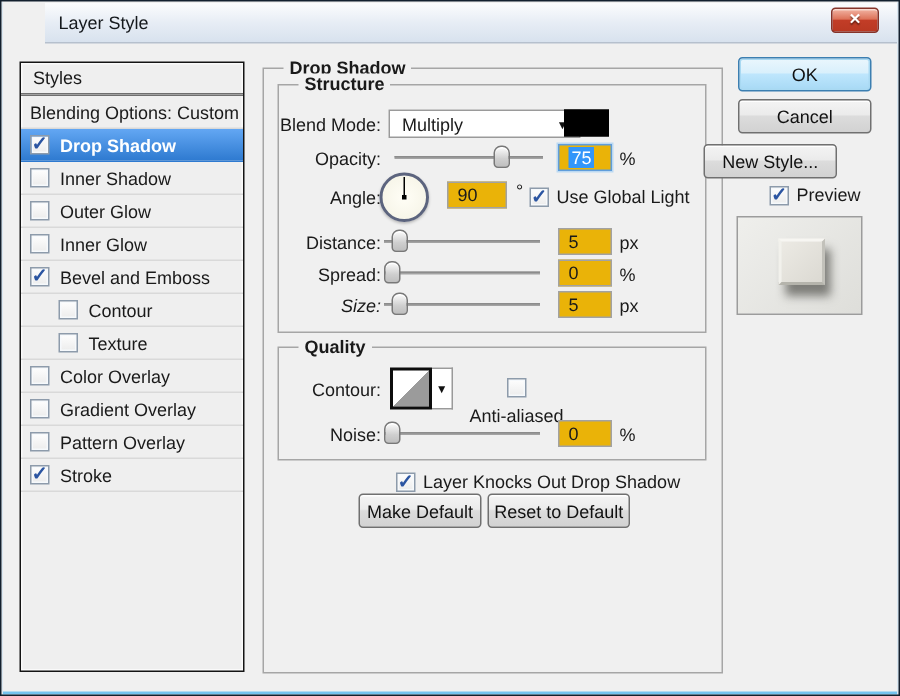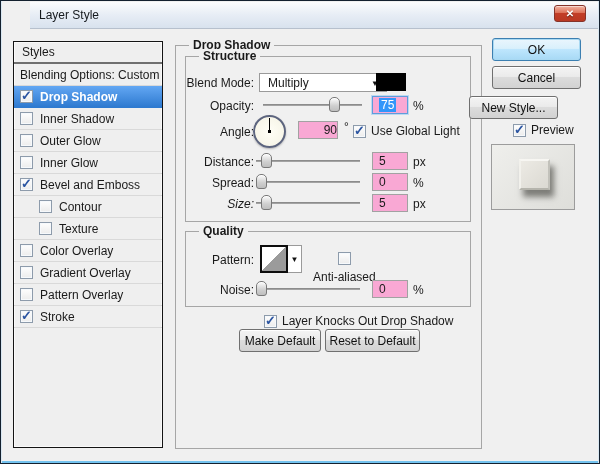--- a/index.html
+++ b/index.html
@@ -80,21 +80,21 @@
     border-top:1px solid #8c8c8c; }
   .slider .thumb {
     position:absolute; top:0; width:11px; height:15px;
     background:linear-gradient(#fdfdfd,#cfcfcf 60%,#bfbfbf);
     border:1px solid #787878; border-radius:5px 5px 3px 3px;
     box-shadow: inset 0 1px 0 #fff;
   }
 
   
   .field {
-    position:absolute; width:36px; height:18px; background:#f9a8d4; border:1px solid #a2a2a2;
+    position:absolute; width:36px; height:18px; background:#eab308; border:1px solid #a2a2a2;
     display:flex; align-items:center; padding-left:6px; font-size:12px;
   }
   .field.focus { border-color:#5f9ddb; box-shadow:0 0 0 1px #bcd9f2; }
   .field .sel { background:#3296fa; color:#fff; padding:0 2px; }
 
   
   .dial {
     position:absolute; width:33px; height:33px; border-radius:50%;
     border:2px solid #5c647e; background:radial-gradient(#fffef6,#f4f2e4);
     box-shadow:0 1px 2px rgba(0,0,0,.25);
@@ -230,21 +230,21 @@
   <div class="field focus" style="left:371px; top:95px;">
     <span class="sel">75</span>
   </div>
   <div class="unit" style="left:412px; top:98px;">%</div>
 
   <div class="lbl" style="left:170px; top:124px; width:83px;">Angle:</div>
   <div class="dial" style="left:252px; top:114px;">
     <div class="needle"></div>
     <div class="dot"></div>
   </div>
-  <div class="field" style="left:297px; top:120px; width:40px;justify-content:flex-end;">
+  <div class="field" style="left:297px; top:120px; width:40px;">
     <span>90</span>
   </div>
   <div class="unit" style="left:343px; top:119px;">°</div>
   <div class="checkline" style="left:352px; top:123px;">
     <span class="cb on">
         <span class="tick">✓</span>
       </span>
     <span>Use Global Light</span>
   </div>
 
@@ -274,21 +274,21 @@
     <div class="thumb" style="left: 5px;"></div>
   </div>
   <div class="field" style="left:371px; top:193px;">
     <span>5</span>
   </div>
   <div class="unit" style="left:412px; top:196px;">px</div>
 
   <div class="group" style="left:184px; top:230px; width:286px; height:76px;"></div>
   <div class="group-label" style="left:198px; top:223px;">Quality</div>
 
-  <div class="lbl" style="left:170px; top:252px; width:83px;">Pattern:</div>
+  <div class="lbl" style="left:170px; top:252px; width:83px;">Contour:</div>
   <div class="contour-thumb" style="left:259px; top:244px;"></div>
   <div class="contour-arrow" style="left:287px; top:244px;"><span>▼</span></div>
   <div class="checkline" style="left:312px; top:251px;flex-direction:column;">
     <span class="cb"></span>
     <span>Anti-aliased</span>
   </div>
 
   <div class="lbl" style="left:170px; top:282px; width:83px;">Noise:</div>
   <div class="slider" style="left:255px; top:280px; width:104px;">
     <div class="rail"></div>

